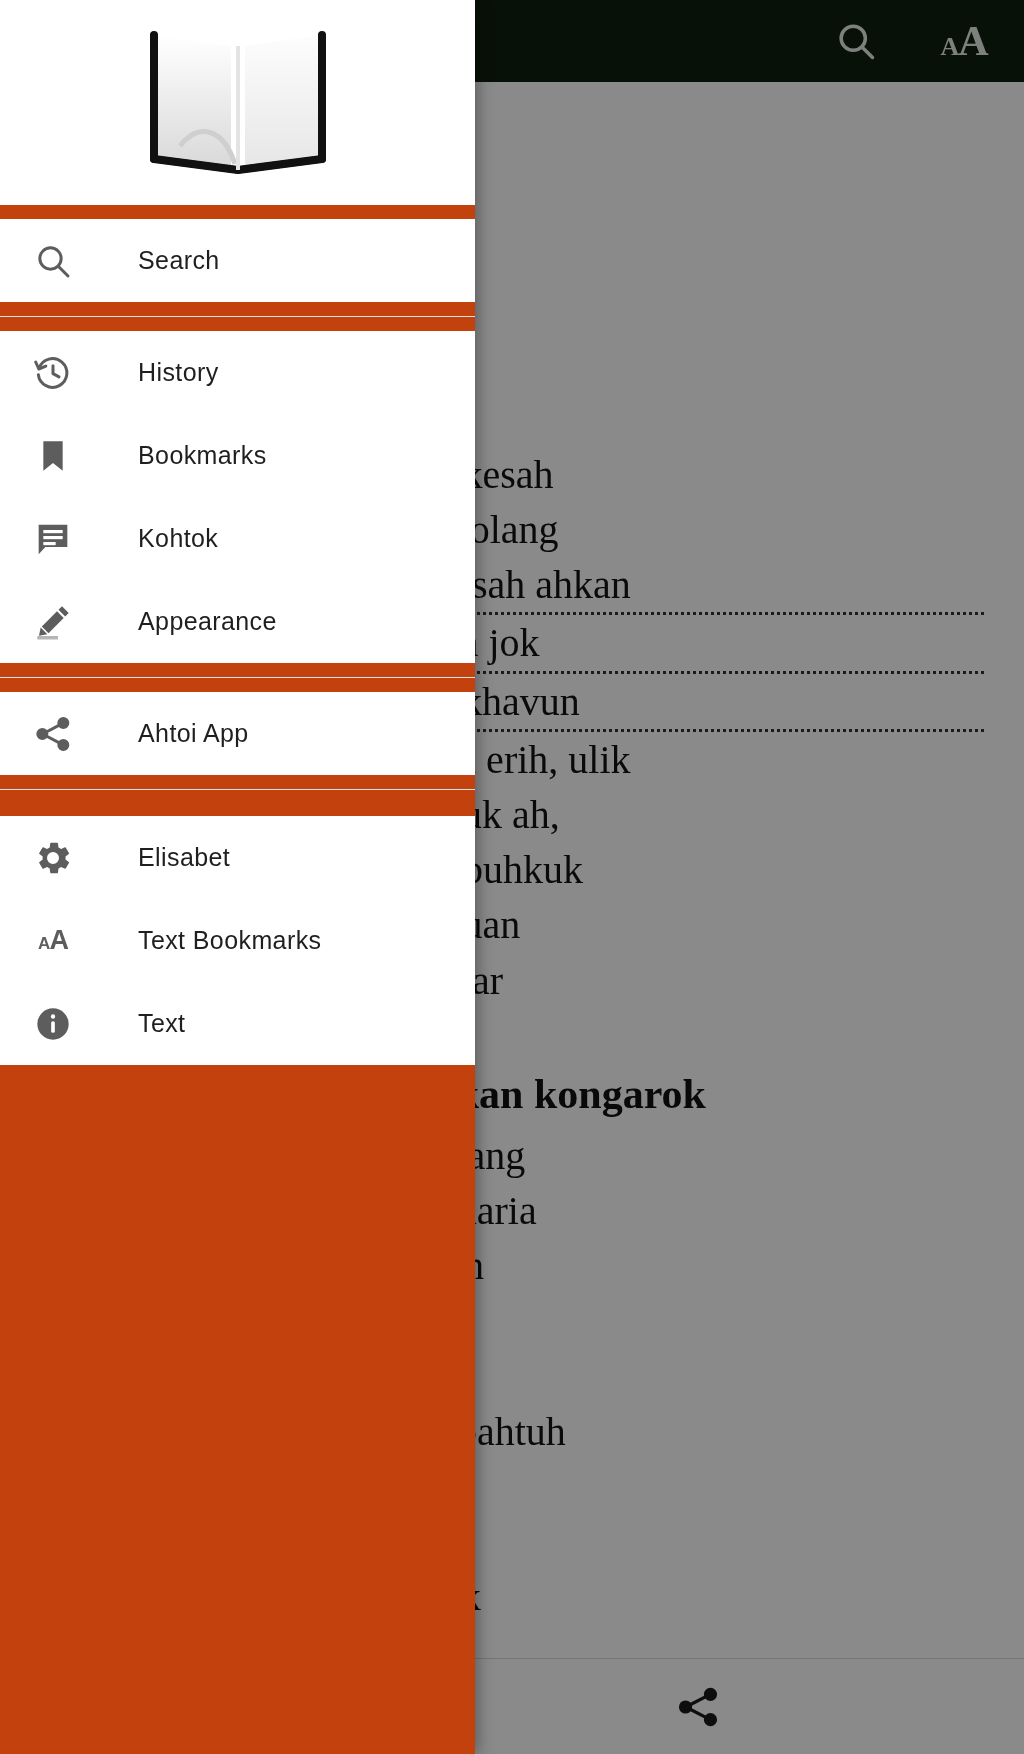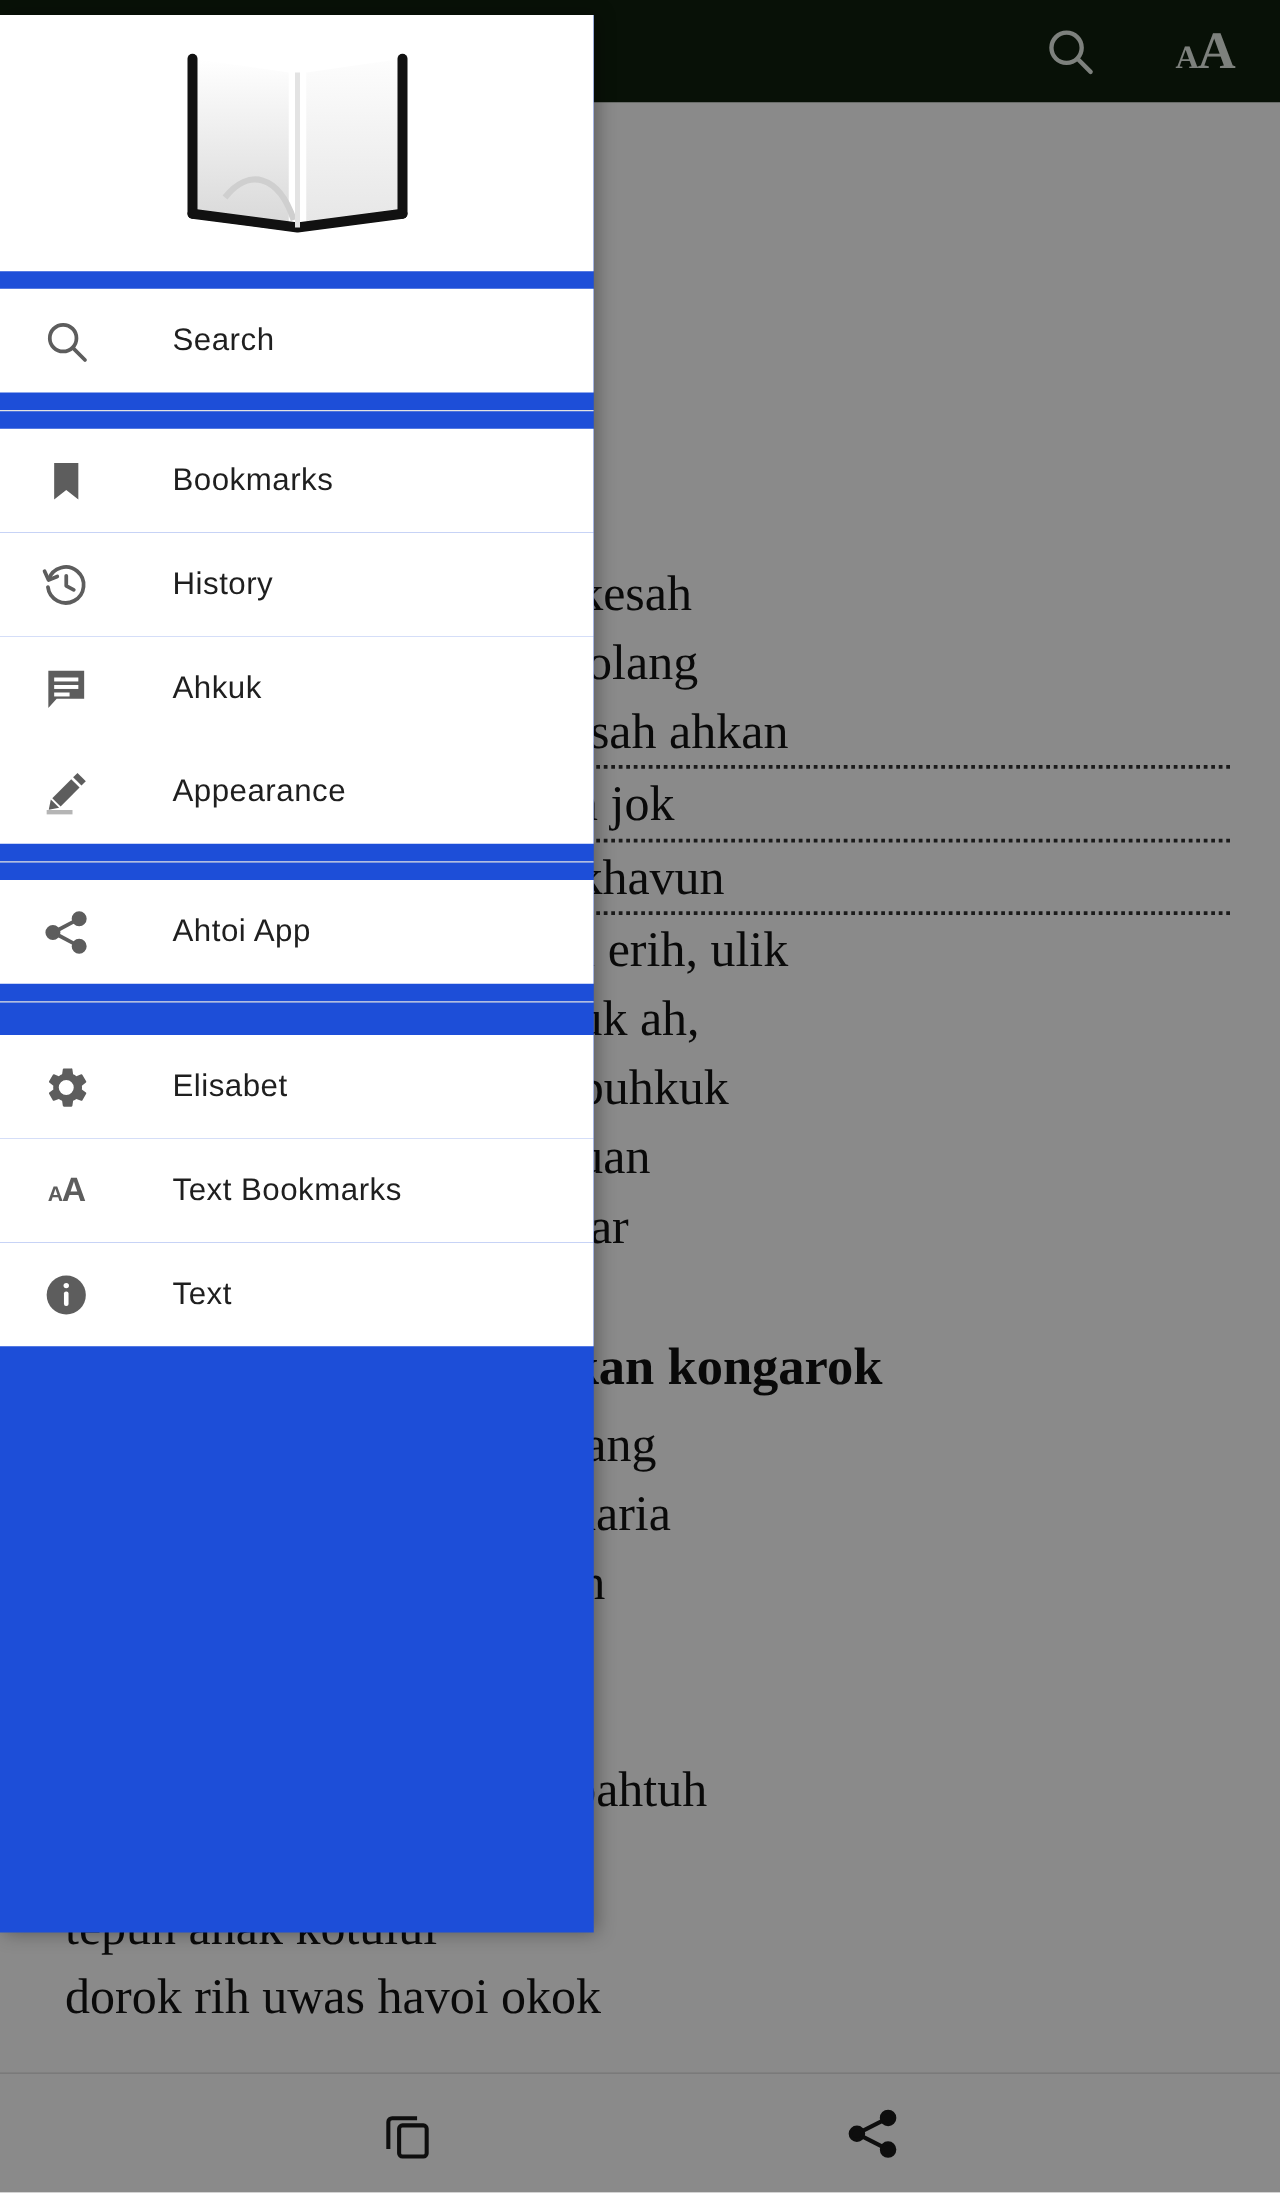--- a/index.html
+++ b/index.html
@@ -106,23 +106,23 @@
   }
 
   
   #scrim {
     position:absolute; inset:0;
     background:rgba(0,0,0,0.46);
   }
 
   
   #drawer {
-    position:absolute; top:12px; left:0;
-    width:475px; height:1534px;
-    background:#1d4ed8;
+    position:absolute; top:0; left:0;
+    width:475px; height:1754px;
+    background:#c2410c;
     box-shadow:3px 0 14px rgba(0,0,0,0.34);
     overflow:hidden;
   }
   #drawer-header {
     height:205px;
     display:flex; align-items:center; justify-content:center;
     background:#ffffff;
   }
   .logo-book { display:block; }
 
@@ -279,48 +279,48 @@
       </div>
       <div class="gap-sm"></div>
     </div>
     <div class="divider"></div>
 
     <div class="menu-group">
       <div class="gap-sm"></div>
 
       <div class="menu-item">
         <span class="menu-icon">
-          <svg width="40" height="40" viewBox="0 0 24 24">
-            <path d="M6.2 3.2h11.6v17.6L12 16.2 6.2 20.8z" fill="currentColor"></path>
-          </svg>
-        </span>
-        <span class="menu-label">Bookmarks</span>
-      </div>
-
-      <div class="menu-item">
-        <span class="menu-icon">
           <svg width="40" height="40" viewBox="0 0 24 24" fill="none" stroke="currentColor" stroke-width="1.8" stroke-linecap="round" stroke-linejoin="round">
             <path d="M3.6 9.2A8.6 8.6 0 1 1 3.2 13"></path>
             <polyline points="1.6,5.4 3.5,9.6 7.7,7.9"></polyline>
             <polyline points="12,7.6 12,12.4 15.6,14.3"></polyline>
           </svg>
         </span>
         <span class="menu-label">History</span>
       </div>
 
       <div class="menu-item">
         <span class="menu-icon">
           <svg width="40" height="40" viewBox="0 0 24 24">
+            <path d="M6.2 3.2h11.6v17.6L12 16.2 6.2 20.8z" fill="currentColor"></path>
+          </svg>
+        </span>
+        <span class="menu-label">Bookmarks</span>
+      </div>
+
+      <div class="menu-item">
+        <span class="menu-icon">
+          <svg width="40" height="40" viewBox="0 0 24 24">
             <path d="M3.4 3.4h17.2v13.4H7.4L3.4 21.2z" fill="currentColor"></path>
             <rect x="6.2" y="6.6" width="11.6" height="1.9" fill="#ffffff"></rect>
             <rect x="6.2" y="10.2" width="11.6" height="1.9" fill="#ffffff"></rect>
             <rect x="6.2" y="13.8" width="7.4" height="1.9" fill="#ffffff"></rect>
           </svg>
         </span>
-        <span class="menu-label">Ahkuk</span>
+        <span class="menu-label">Kohtok</span>
       </div>
 
       <div class="menu-item">
         <span class="menu-icon">
           <svg width="40" height="40" viewBox="0 0 24 24">
             <path d="M17.4 2.6l4 4-2.1 2.1-4-4z" fill="currentColor"></path>
             <path d="M14.4 5.6l4 4-9.1 9.1-4-4z" fill="currentColor"></path>
             <path d="M4.6 15.3l4 4-5 1z" fill="currentColor"></path>
             <rect x="2.6" y="20.4" width="12.4" height="2.1" fill="#b5b5b5"></rect>
           </svg>

